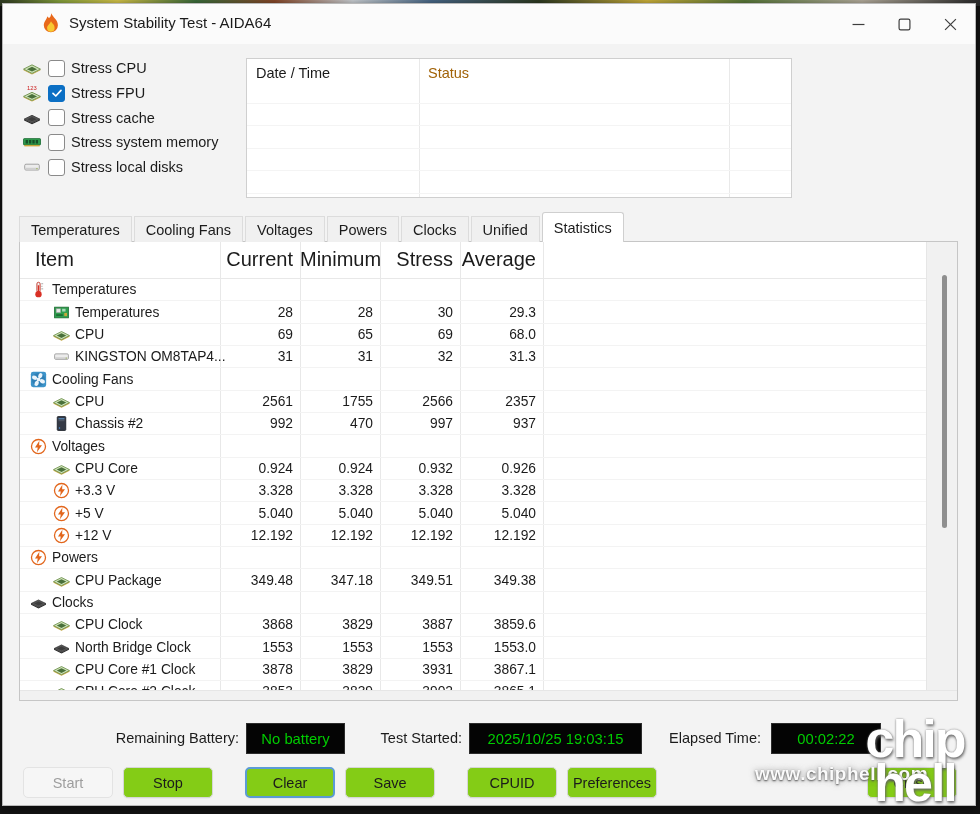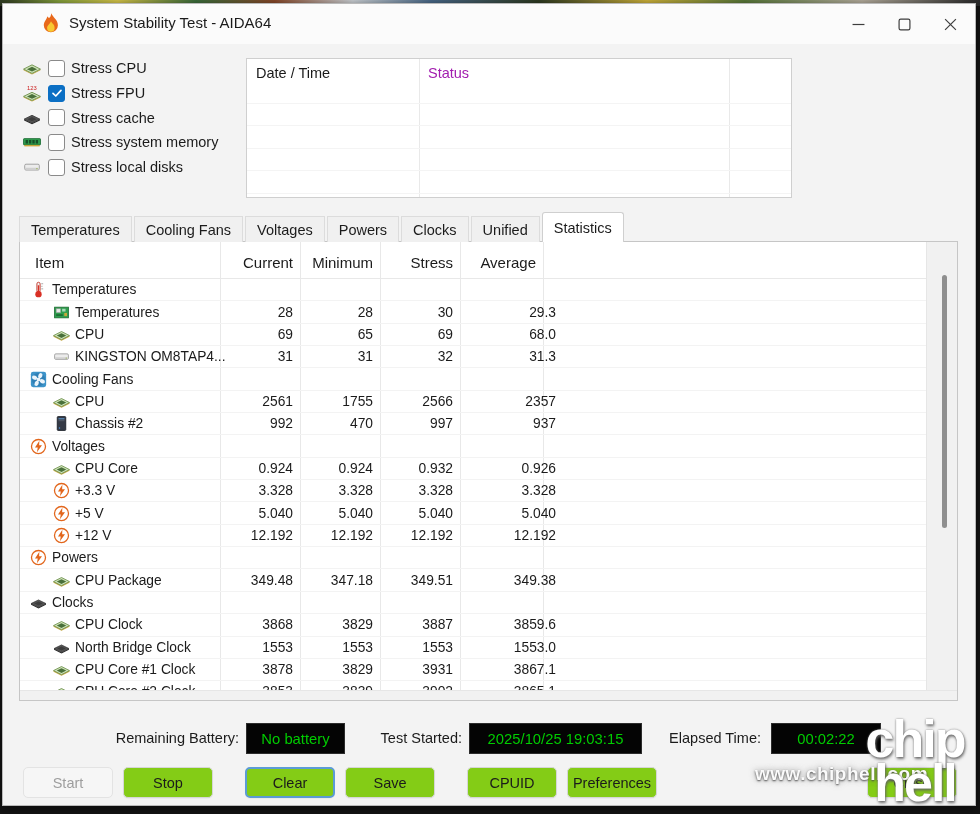--- a/index.html
+++ b/index.html
@@ -30,52 +30,52 @@
   .opt-icon svg{ width:18px; height:18px; }
   .cb{ width:17px; height:17px; border:1px solid #8a8a8a; border-radius:3px; background:#fff; margin-right:6px; display:inline-flex; align-items:center; justify-content:center; flex:0 0 auto; }
   .cb.checked{ background:#0b6fc4; border-color:#0b6fc4; }
   .cb svg{ width:12px; height:12px; }
   .opt-label{ font-size:14.5px; color:#1b1b1b; white-space:nowrap; }
   
   .log-panel{ position:absolute; left:243px; top:54px; width:546px; height:140px;
     background:#fff; border:1px solid #cfcfcf; }
   .log-header{ position:relative; height:44px; }
   .log-col1{ position:absolute; left:9px; top:6px; font-size:14.5px; color:#1b1b1b; }
-  .log-col2{ position:absolute; left:181px; top:6px; font-size:14.5px; color:#a21caf; }
+  .log-col2{ position:absolute; left:181px; top:6px; font-size:14.5px; color:#a16207; }
   .log-vline{ position:absolute; top:0; bottom:0; width:1px; background:#e9e9e9; }
   .log-rows{ position:absolute; left:0; right:0; top:44px; bottom:0;
     background:repeating-linear-gradient(180deg, #f4f4f4 0 1px, transparent 1px 22.5px); }
   
   .tabbar{ position:absolute; left:16px; top:208px; height:30px; display:flex; align-items:flex-end; z-index:3; }
   .tab{ font-family:inherit; font-size:14.5px; color:#1b1b1b; background:#f0f0f0;
     border:1px solid #dcdcdc; border-bottom:none; height:26px; padding:0 11px; margin-right:2px;
     display:flex; align-items:center; }
   .tab.active{ background:#fff; border:1px solid #cfcfcf; border-bottom:none; height:30px;
     border-radius:3px 3px 0 0; position:relative; z-index:4;text-align:right; }
   
   .panel{ position:absolute; left:16px; top:237px; width:939px; height:460px;
     background:#fff; border:1px solid #c6c6c6; z-index:2; }
   .thead{ position:absolute; left:0; top:0; width:907px; height:37px; border-bottom:1px solid #e8e8e8; }
-  .th{ position:absolute; bottom:7px; font-size:15px; color:#1b1b1b; }
+  .th{ position:absolute; bottom:7px; font-size:20px; color:#1b1b1b; }
   .th-item{ left:15px; }
   .th-num{ text-align:right; padding-right:7px; }
   .th-c{ left:200px; width:80px; } .th-mi{ left:280px; width:80px; }
   .th-ma{ left:360px; width:80px; } .th-av{ left:440px; width:83px; }
   .grid-lines{ position:absolute; inset:0; width:907px; pointer-events:none; }
   .vline{ position:absolute; top:0; bottom:10px; width:1px; background:#e8e8e8; }
   .rows-area{ position:absolute; left:0; top:37px; width:907px; bottom:10px; overflow:hidden; }
   .trow{ position:relative; height:22.35px; border-bottom:1px solid #f3f3f3; display:flex; align-items:center; }
   .trow.group{ padding-left:10px; } .trow.item{ padding-left:33px; }
   .ticon{ width:18px; height:17px; margin-right:4px; flex:0 0 auto; display:inline-flex; align-items:center; }
   .ticon svg{ width:17px; height:17px; }
   .tlabel{ font-size:13.8px; color:#1b1b1b; white-space:nowrap; }
   .tval{ position:absolute; top:0; height:100%; font-size:13.8px; color:#1b1b1b;
     display:flex; align-items:center; justify-content:flex-end; padding-right:7px; }
   .v0{ left:200px; width:80px; } .v1{ left:280px; width:80px; }
-  .v2{ left:360px; width:80px; } .v3{ left:460px; width:83px;padding-left:28px; }
+  .v2{ left:360px; width:80px; } .v3{ left:440px; width:83px;padding-left:28px; }
   .hstrip{ position:absolute; left:0; right:0; bottom:0; height:10px; background:#f1f1f1; border-top:1px solid #e6e6e6; }
   .scrollbar{ position:absolute; right:0; top:0; bottom:10px; width:31px; background:#f1f1f1; border-left:1px solid #e6e6e6; }
   .thumb{ position:absolute; left:15px; top:33px; width:5px; height:253px; background:#8f8f8f; border-radius:3px; }
   
   .stat-label{ position:absolute; top:726px; font-size:14.5px; color:#1b1b1b; text-align:right; }
   .lbl-batt{ left:96px; width:140px; } .lbl-start{ left:369px; width:90px; } .lbl-elap{ left:662px; width:96px; }
   .term{ position:absolute; top:719px; height:31px; background:#040404; border:1px solid #2c2c2c;
     color:#00cc00; font-size:14.8px; display:flex; align-items:center; justify-content:center; }
   .term-batt{ left:243px; width:99px; } .term-start{ left:466px; width:173px; } .term-elap{ left:768px; width:110px; }
   

